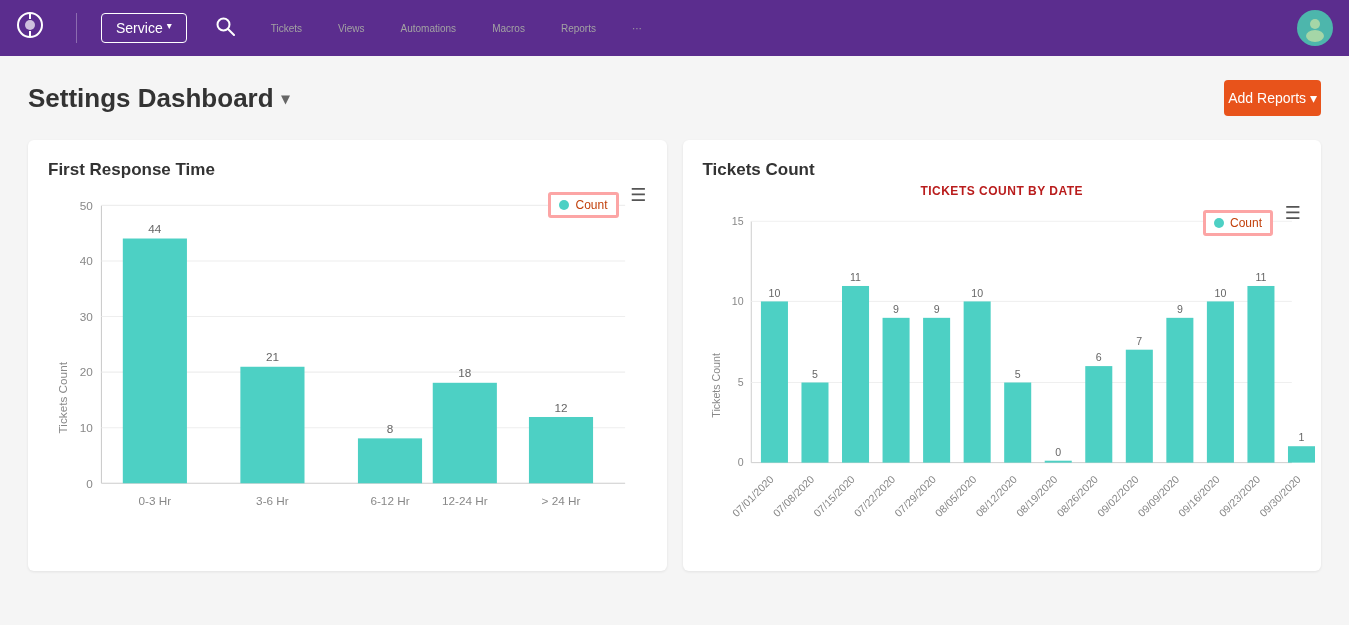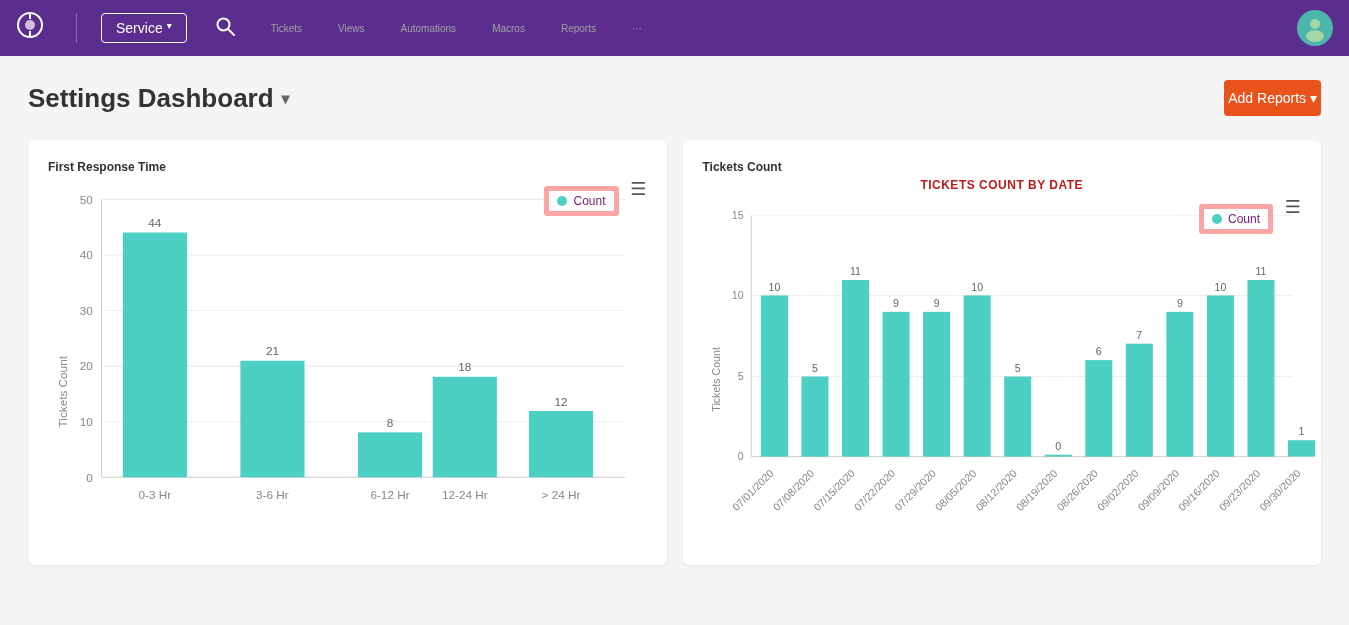--- a/index.html
+++ b/index.html
@@ -109,21 +109,21 @@
     }
     .chart-card {
       background: white;
       border-radius: 6px;
       flex: 1;
       padding: 20px;
       min-height: 420px;
       box-shadow: 0 1px 3px rgba(0,0,0,0.08);
     }
     .chart-title {
-      font-size: 12px;
+      font-size: 17px;
       font-weight: 600;
       color: #333;
       margin-bottom: 4px;
     }
     .chart-subtitle {
       font-size: 12px;
       color: #888;
       margin-bottom: 12px;
     }
     .chart-inner-title {
@@ -149,22 +149,22 @@
 
     
     .legend {
       position: absolute;
       right: 28px;
       top: 8px;
       display: flex;
       align-items: center;
       gap: 6px;
       font-size: 12px;
-      color: #701a75;
-      border: 5px solid #fca5a5;
+      color: #c2410c;
+      border: 3px solid #fca5a5;
       padding: 3px 8px;
       border-radius: 3px;
       background: white;
     }
     .legend-dot {
       width: 10px;
       height: 10px;
       border-radius: 50%;
       background: #4dd0c4;
     }

